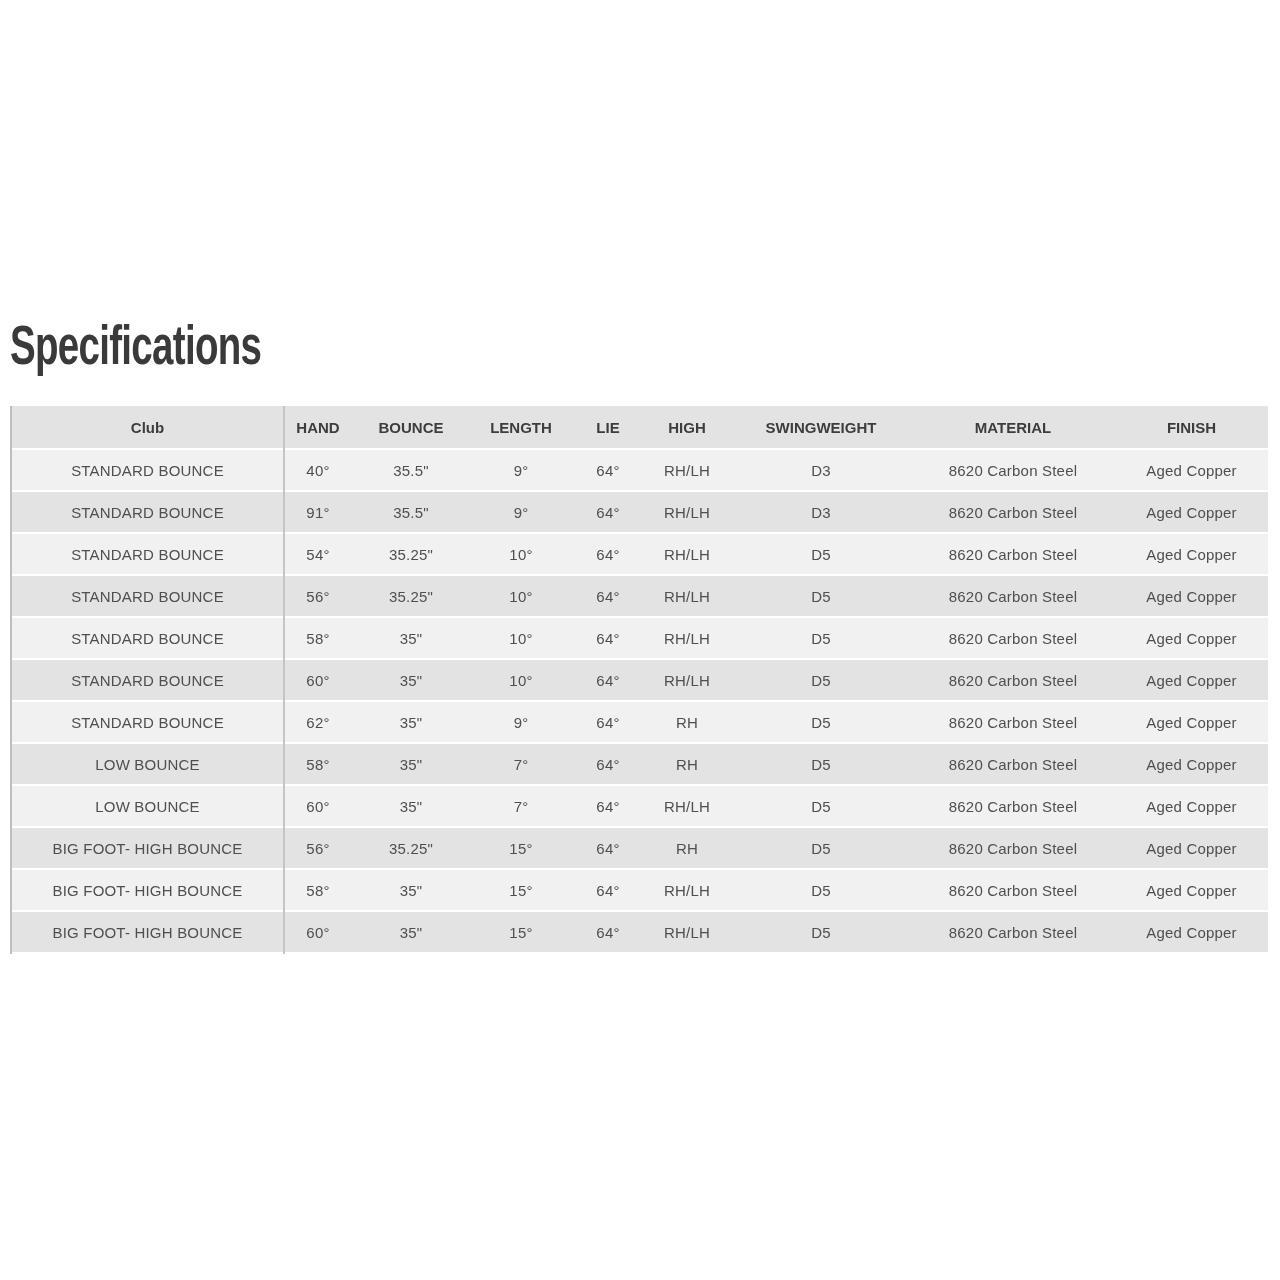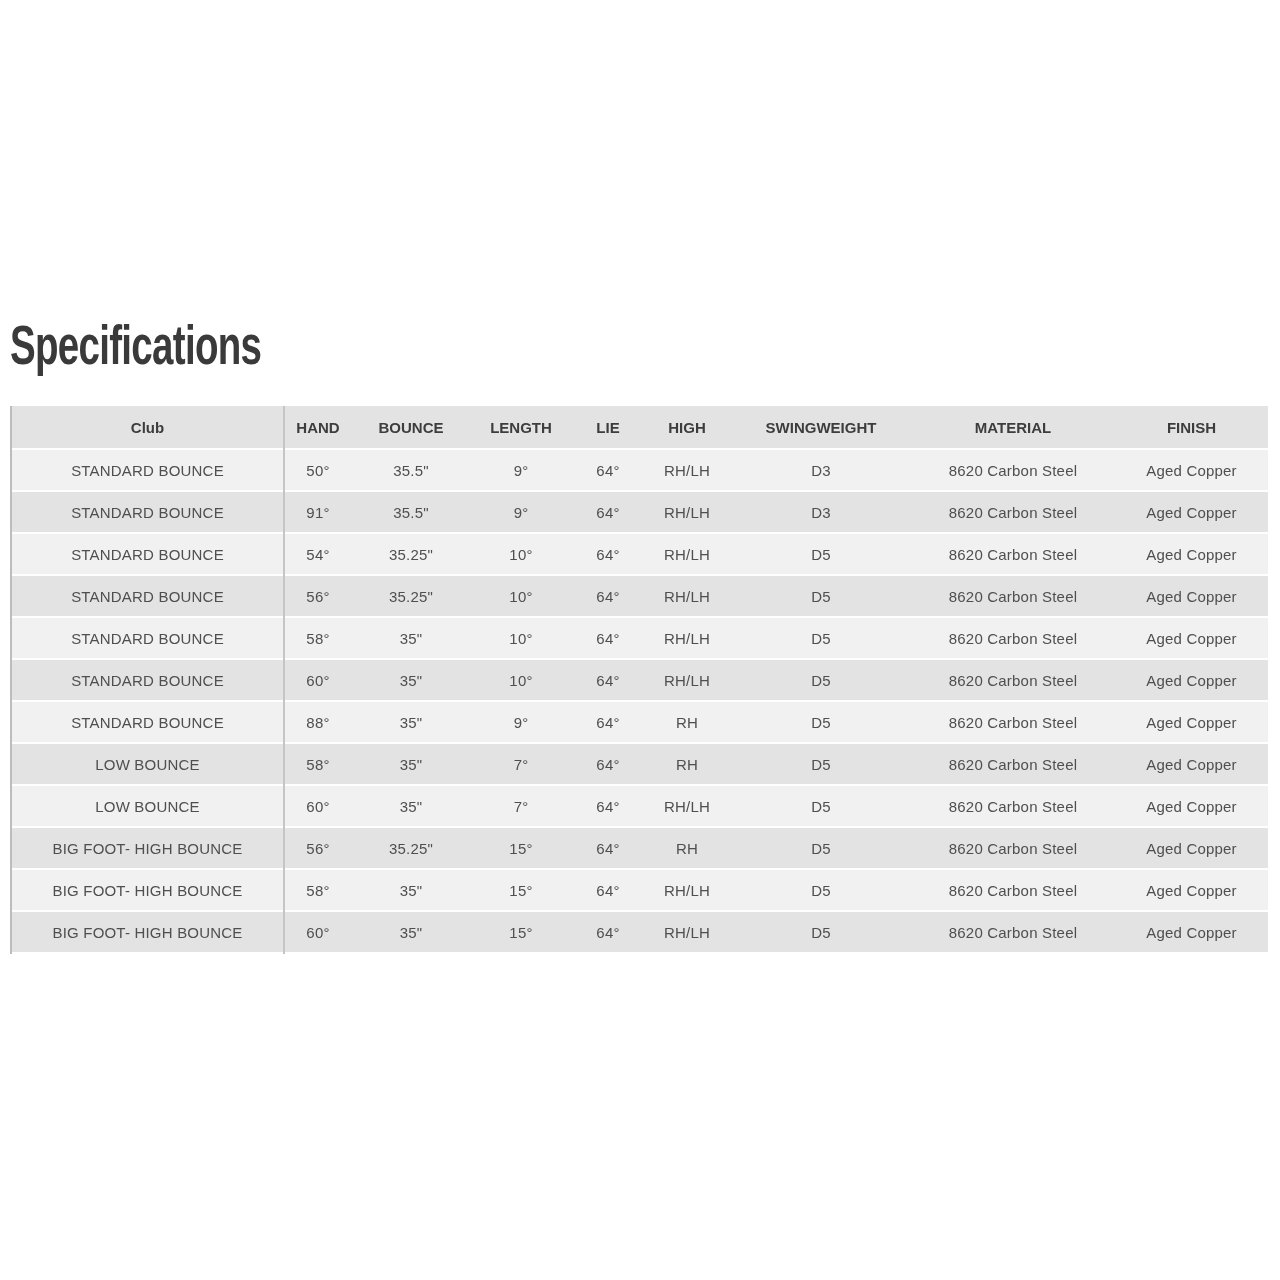--- a/index.html
+++ b/index.html
@@ -106,21 +106,21 @@
           <th>LIE</th>
           <th>HIGH</th>
           <th>SWINGWEIGHT</th>
           <th>MATERIAL</th>
           <th>FINISH</th>
         </tr>
     </thead>
     <tbody>
         <tr class="light">
           <td>STANDARD BOUNCE</td>
-          <td>50°</td>
+          <td>40°</td>
           <td>35.5"</td>
           <td>9°</td>
           <td>64°</td>
           <td>RH/LH</td>
           <td>D3</td>
           <td>8620 Carbon Steel</td>
           <td>Aged Copper</td>
         </tr>
         <tr class="dark">
           <td>STANDARD BOUNCE</td>
@@ -172,21 +172,21 @@
           <td>35"</td>
           <td>10°</td>
           <td>64°</td>
           <td>RH/LH</td>
           <td>D5</td>
           <td>8620 Carbon Steel</td>
           <td>Aged Copper</td>
         </tr>
         <tr class="light">
           <td>STANDARD BOUNCE</td>
-          <td>88°</td>
+          <td>62°</td>
           <td>35"</td>
           <td>9°</td>
           <td>64°</td>
           <td>RH</td>
           <td>D5</td>
           <td>8620 Carbon Steel</td>
           <td>Aged Copper</td>
         </tr>
         <tr class="dark">
           <td>LOW BOUNCE</td>

